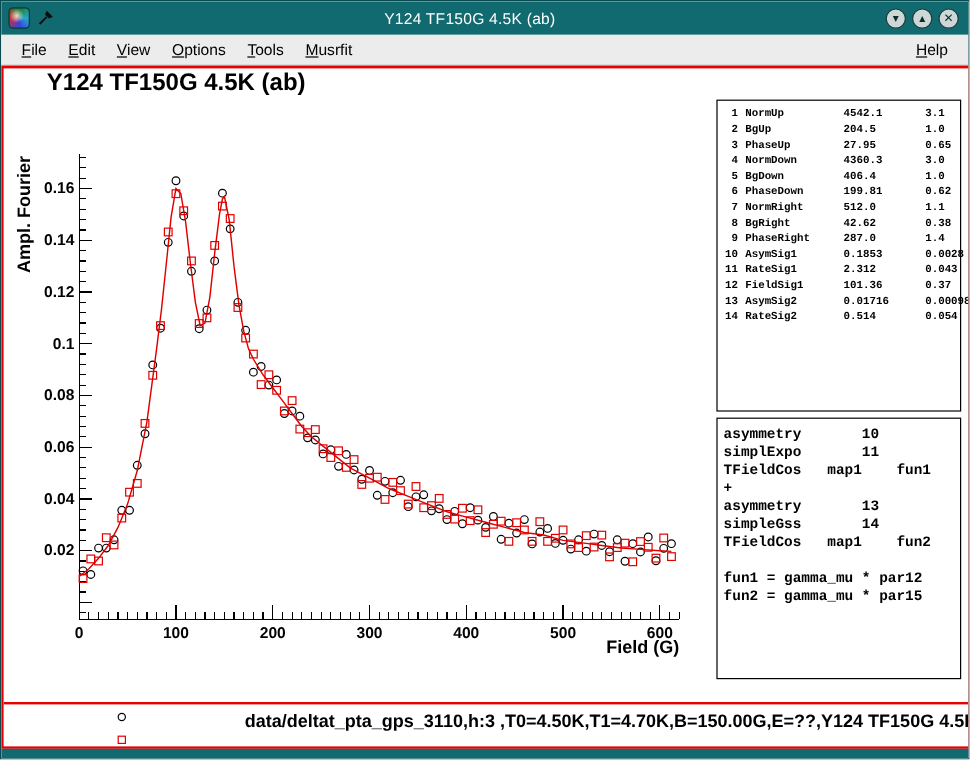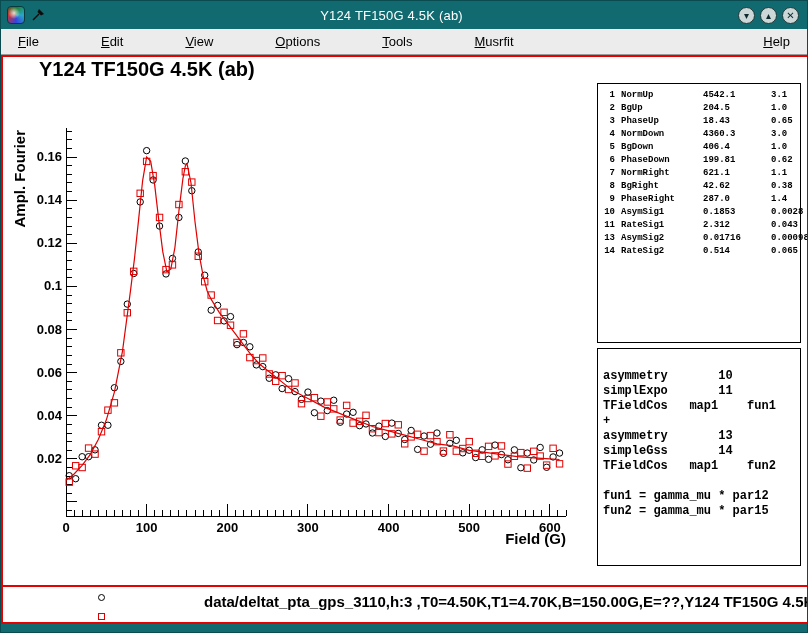--- a/index.html
+++ b/index.html
@@ -4,32 +4,32 @@
 <style>
   html,body{margin:0;padding:0;background:#fff;}
   .window{position:relative;width:808px;height:633px;box-sizing:border-box;border:1px solid #0a4b50;overflow:hidden;background:#fff;font-family:"Liberation Sans",sans-serif;}
   .titlebar{height:28px;background:#116a6f;display:flex;align-items:center;color:#fff;}
   .tb-icons{display:flex;gap:6px;margin-left:6px;align-items:center;}
   .app-icon{width:18px;height:18px;border-radius:4px;background:radial-gradient(circle at 38% 38%,rgba(255,255,255,.8),transparent 42%),conic-gradient(#1b7f2a,#2aa7c9,#3344dd,#cc3333,#1b7f2a);border:1px solid #0a3a3d;box-sizing:border-box;}
   .tb-title{flex:1;text-align:center;font-size:13px;letter-spacing:.2px;}
   .tb-buttons{display:flex;gap:5px;margin-right:8px;}
   .tb-btn{width:17px;height:17px;border-radius:50%;background:#ccd8d8;border:1px solid #20393a;color:#102a2b;font-size:10px;line-height:15px;text-align:center;box-sizing:border-box;cursor:default;}
   .menubar{height:26px;background:#ececec;border-bottom:1px solid #9a9a9a;display:flex;align-items:center;font-size:13px;color:#000;padding:0 8px;box-sizing:border-box;}
-  .menu-left{display:flex;gap:44px;}
+  .menu-left{display:flex;}
   .menu-item{display:inline-block;padding:3px 9px;}
   .menu-item::first-letter{text-decoration:underline;}
   .menu-spacer{flex:1;}
   .canvas{position:absolute;top:54px;left:0;width:808px;height:569px;background:#fff;border:2px solid #e60000;box-sizing:border-box;overflow:hidden;}
   .plot-title{position:absolute;left:36px;top:1px;font-size:20px;font-weight:bold;color:#000;}
   #plot-svg{position:absolute;left:6px;top:60px;}
   .panel{position:absolute;border:1px solid #000;background:#fff;font-family:"Liberation Mono",monospace;color:#000;}
   .param-panel{left:594px;top:26px;width:204px;height:260px;padding:5px 3px;font-size:9px;font-weight:bold;box-sizing:border-box;}
   .param-row{display:grid;grid-template-columns:14px 76px 62px 1fr;column-gap:6px;line-height:13px;}
   .param-idx{text-align:right;}
-  .theory-panel{left:594px;top:291px;width:204px;height:218px;padding:20px 5px;font-size:12px;font-weight:bold;line-height:15px;white-space:pre;box-sizing:border-box;overflow:hidden;}
+  .theory-panel{left:594px;top:291px;width:204px;height:218px;padding:6px 5px;font-size:12px;font-weight:bold;line-height:15px;white-space:pre;box-sizing:border-box;overflow:hidden;}
   .theory-line{min-height:15px;}
   .divider{position:absolute;left:0;top:528px;width:804px;height:2px;background:#e60000;}
   .stats{position:absolute;left:6px;top:531px;font-size:9px;font-weight:bold;color:#000;white-space:nowrap;}
   .legend-row{position:absolute;left:0;width:804px;height:14px;}
   .legend-marker{position:absolute;left:95px;top:3px;width:7px;height:7px;box-sizing:border-box;background:#fff;}
   .legend-label{position:absolute;left:201px;top:2px;font-size:15px;font-weight:bold;white-space:nowrap;color:#000;}
   .bottombar{position:absolute;left:0;top:623px;width:806px;height:8px;background:#116a6f;}
 </style>
 </head>
 <body>
@@ -370,21 +370,21 @@
         </div>
         <div class="param-row">
           <span class="param-idx">2</span>
           <span>BgUp</span>
           <span>204.5</span>
           <span>1.0</span>
         </div>
         <div class="param-row">
           <span class="param-idx">3</span>
           <span>PhaseUp</span>
-          <span>18.43</span>
+          <span>27.95</span>
           <span>0.65</span>
         </div>
         <div class="param-row">
           <span class="param-idx">4</span>
           <span>NormDown</span>
           <span>4360.3</span>
           <span>3.0</span>
         </div>
         <div class="param-row">
           <span class="param-idx">5</span>
@@ -394,21 +394,21 @@
         </div>
         <div class="param-row">
           <span class="param-idx">6</span>
           <span>PhaseDown</span>
           <span>199.81</span>
           <span>0.62</span>
         </div>
         <div class="param-row">
           <span class="param-idx">7</span>
           <span>NormRight</span>
-          <span>621.1</span>
+          <span>512.0</span>
           <span>1.1</span>
         </div>
         <div class="param-row">
           <span class="param-idx">8</span>
           <span>BgRight</span>
           <span>42.62</span>
           <span>0.38</span>
         </div>
         <div class="param-row">
           <span class="param-idx">9</span>
@@ -422,30 +422,36 @@
           <span>0.1853</span>
           <span>0.0028</span>
         </div>
         <div class="param-row">
           <span class="param-idx">11</span>
           <span>RateSig1</span>
           <span>2.312</span>
           <span>0.043</span>
         </div>
         <div class="param-row">
+          <span class="param-idx">12</span>
+          <span>FieldSig1</span>
+          <span>101.36</span>
+          <span>0.37</span>
+        </div>
+        <div class="param-row">
           <span class="param-idx">13</span>
           <span>AsymSig2</span>
           <span>0.01716</span>
           <span>0.00098</span>
         </div>
         <div class="param-row">
           <span class="param-idx">14</span>
           <span>RateSig2</span>
           <span>0.514</span>
-          <span>0.065</span>
+          <span>0.054</span>
         </div>
       </div>
     <div class="panel theory-panel" id="theory-panel"><div class="theory-line">asymmetry       10</div><div class="theory-line">simplExpo       11</div><div class="theory-line">TFieldCos   map1    fun1</div><div class="theory-line">+</div><div class="theory-line">asymmetry       13</div><div class="theory-line">simpleGss       14</div><div class="theory-line">TFieldCos   map1    fun2</div><div class="theory-line"></div><div class="theory-line">fun1 = gamma_mu * par12</div><div class="theory-line">fun2 = gamma_mu * par15</div></div>
     <div class="divider"></div>
     <div id="legend">
         <div class="legend-row" style="top: 534px;">
           <span class="legend-marker" style="border: 1px solid rgb(0, 0, 0); border-radius: 50%;"></span>
           <span class="legend-label">data/deltat_pta_gps_3110,h:3 ,T0=4.50K,T1=4.70K,B=150.00G,E=??,Y124 TF150G 4.5K (ab)</span>
         </div>
         <div class="legend-row" style="top: 553px;">

